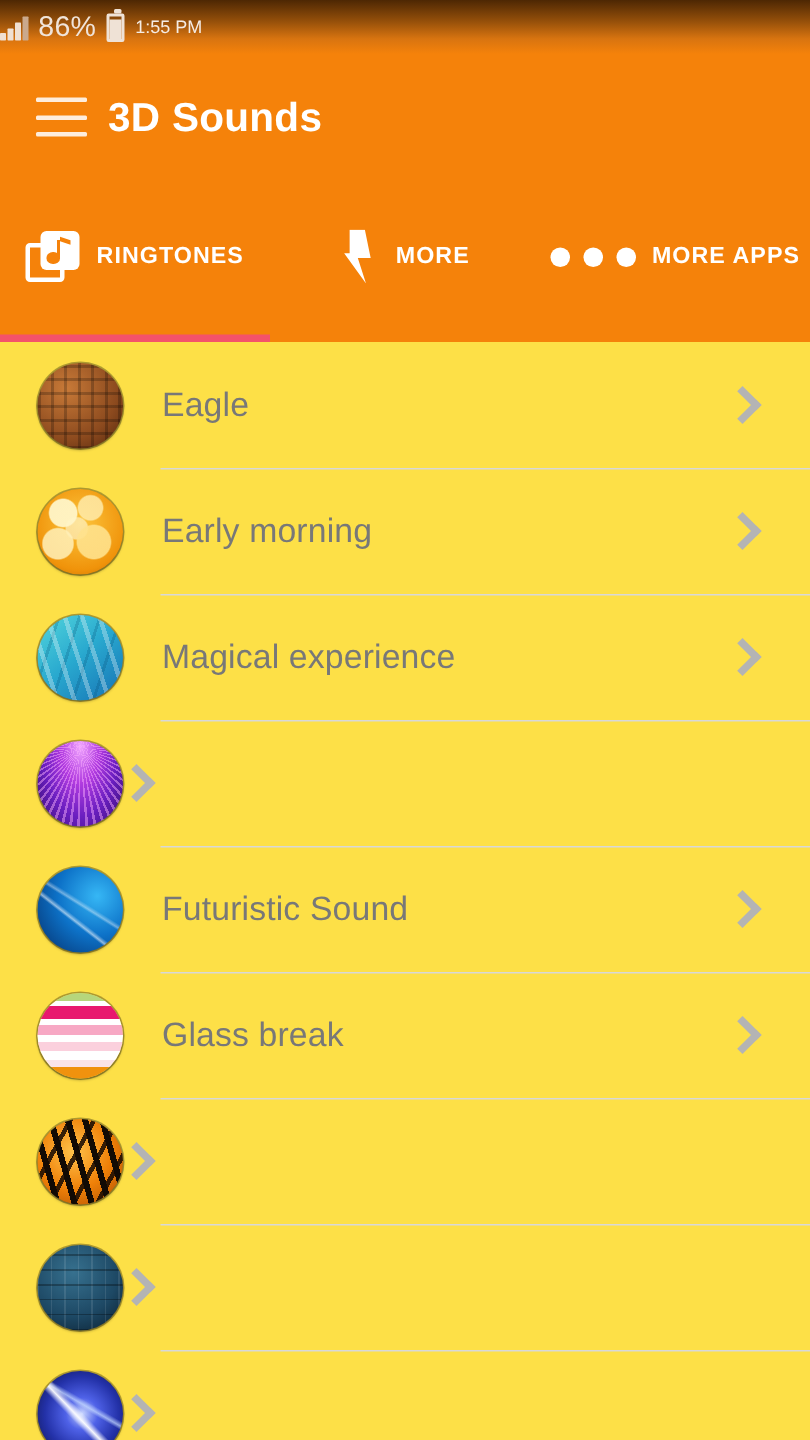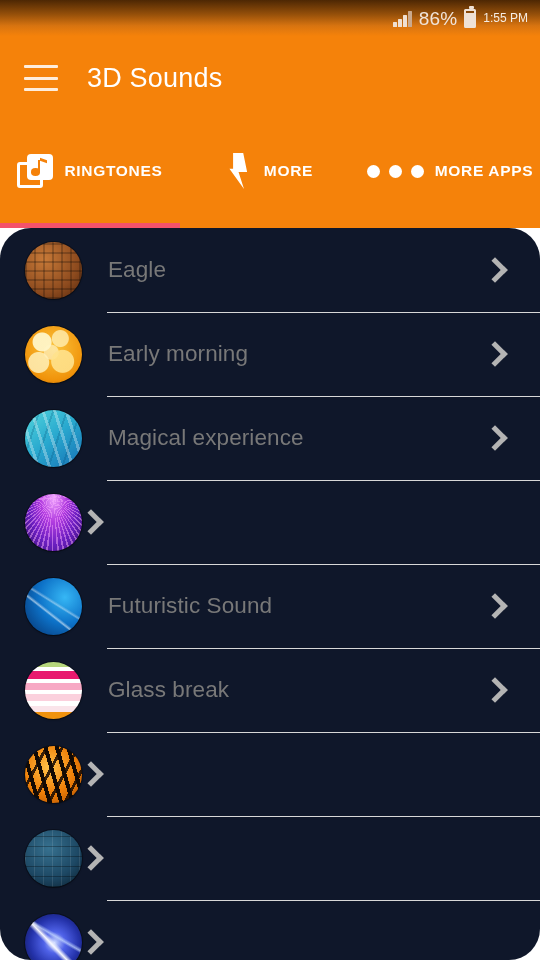--- a/index.html
+++ b/index.html
@@ -8,21 +8,21 @@
     font-family:"Liberation Sans", sans-serif;
     background:#ffffff;
     overflow:hidden;
   }
   #app { width:540px; height:960px; position:relative; display:flex; flex-direction:column; }
 
   
   .statusbar{
     height:36px; flex:0 0 36px;
     background:linear-gradient(to bottom,#4d2703 0%,#96500a 40%,#d87410 72%,#f5820a 100%);
-    display:flex; align-items:center; justify-content:flex-end;
+    display:flex; align-items:center; 
     padding:0 12px 0 0; gap:7px;
   }
   .sb-text{ color:#f0e4da; font-size:19px; letter-spacing:.2px; line-height:1; }
   .sb-time{ color:#f5ece4; font-size:12px; line-height:1; }
   .signal{ display:flex; align-items:flex-end; gap:1.5px; height:17px; }
   .signal i{ display:block; width:3.5px; background:#f0e0d2; border-radius:.5px; }
   .signal i.b1{height:5px}
   .signal i.b2{height:8px}
   .signal i.b3{height:12px}
   .signal i.b4{height:16px; background:#caa98d;}
@@ -30,21 +30,21 @@
   .battery:before{ content:""; position:absolute; top:-5px; left:2.5px; width:5px; height:3px; background:#efe2d6; border-radius:1px;}
   .battery span{ position:absolute; left:0; right:0; bottom:0; height:86%; background:#efe2d6; }
 
   
   .appbar{
     flex:0 0 84px; background:#f5820a;
     display:flex; align-items:center; padding:0 24px;
   }
   .hamburger{ width:34px; height:26px; display:flex; flex-direction:column; justify-content:space-between; cursor:pointer; }
   .hamburger i{ display:block; height:3px; width:100%; background:rgba(255,255,255,.86); border-radius:1px; }
-  .app-title{ color:#fff; font-size:27px; font-weight:normal; margin-left:29px; letter-spacing:.2px; }
+  .app-title{ color:#fff; font-size:27px; font-weight:bold; margin-left:14px; letter-spacing:.2px; }
 
   
   .tabs{ flex:0 0 108px; background:#f5820a; display:flex; position:relative; }
   .tab{ flex:1; display:flex; flex-direction:row; align-items:center; justify-content:center; gap:11px; cursor:pointer; padding-bottom:6px;}
   .tab-label{ color:#fff; font-size:15.5px; font-weight:bold; letter-spacing:.7px; }
   .tab-icon{ height:38px; display:flex; align-items:center; justify-content:center; }
 
   
   .ic-lib{ position:relative; width:36px; height:34px; }
   .ic-lib .back{ position:absolute; left:0; bottom:0; width:26px; height:26px; border:3.2px solid #fff; border-radius:3px; }
@@ -57,21 +57,21 @@
   .ic-flash{ width:26px; height:36px; background:#fff;
     clip-path:polygon(63% 0%, 24% 0%, 24% 44%, 10% 44%, 66% 100%, 45% 53%, 78% 53%); }
 
   
   .ic-dots{ display:flex; gap:9px; align-items:center; height:34px; }
   .ic-dots i{ width:13px; height:13px; border-radius:50%; background:#fff; display:block; }
 
   .tab-indicator{ position:absolute; bottom:0; left:0; height:5px; width:33.333%; background:#f4526a; }
 
   
-  .list{ flex:1 1 auto; background:#0f172a; overflow:hidden;border-radius:31px; }
+  .list{ flex:1 1 auto; background:#fde047; overflow:hidden; }
   .row{ height:84px; display:flex; align-items:center; position:relative; padding:0 22px 0 25px; cursor:pointer; }
   .thumb{ width:57px; height:57px; border-radius:50%; flex:0 0 57px;
           box-shadow:0 0 0 1px rgba(0,0,0,.30), 0 1px 2px rgba(0,0,0,.35); }
   .row-label{ flex:1 1 auto; margin-left:26px; color:#787878; font-size:22.5px; letter-spacing:.1px; white-space:nowrap; }
   .chev{ width:18px; height:18px; border-right:5px solid #b4b4b4; border-top:5px solid #b4b4b4;
          transform:rotate(45deg); margin-right:14px; flex:0 0 auto; }
   .row .divider{ position:absolute; left:107px; right:0; top:0; height:1px; background:#d8d8d8; }
   .row:first-child .divider{ display:none; }
 
   

